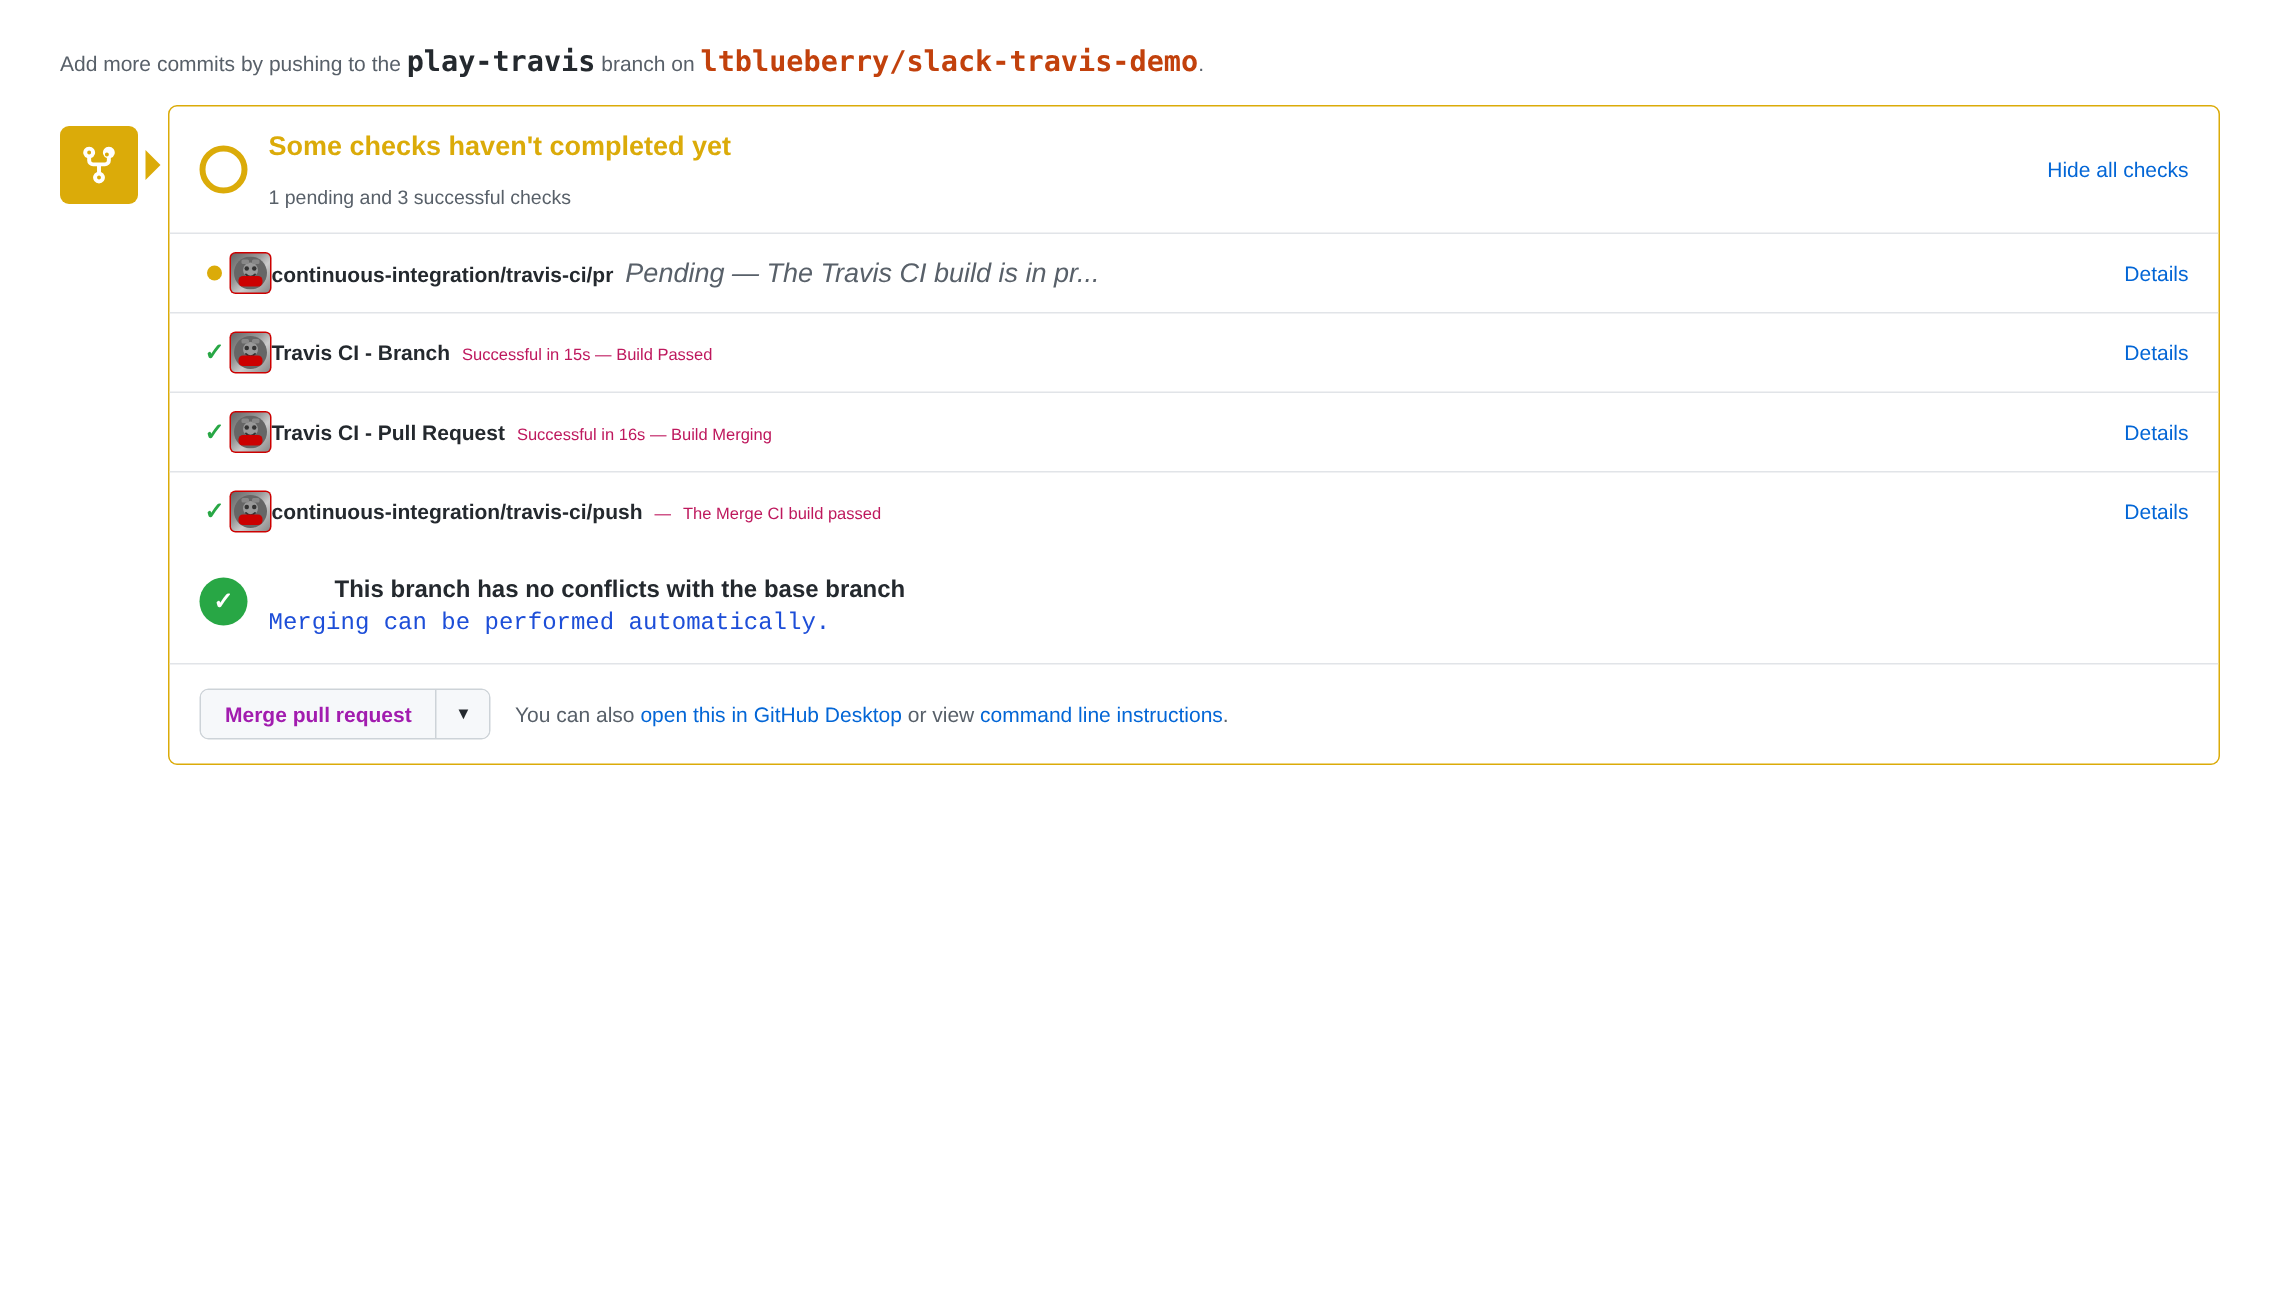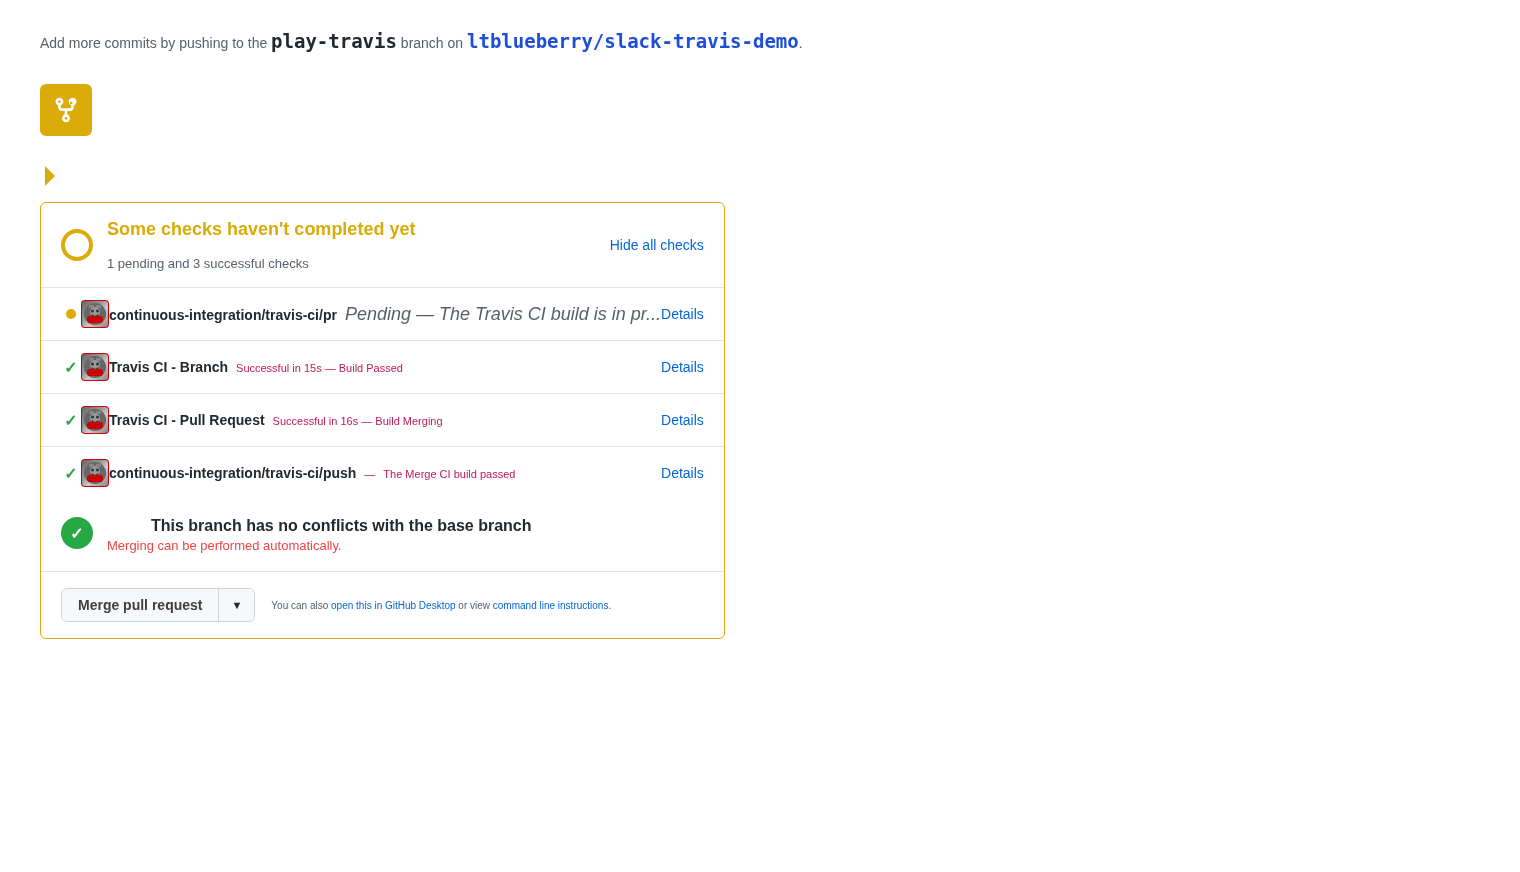--- a/index.html
+++ b/index.html
@@ -15,29 +15,28 @@
       color: #586069;
       margin-bottom: 18px;
       font-size: 14px;
     }
     .top-message strong {
       color: #24292e;
       font-family: monospace;
       font-size: 19px;
     }
     .top-message .repo-link {
-      color: #1d4ed8;
+      color: #c2410c;
       font-weight: 600;
     }
 
     .pr-container {
       display: flex;
       align-items: flex-start;
       gap: 0;
-      flex-direction: column;
     }
 
     .merge-icon-box {
       background: #dbab09;
       border-radius: 6px;
       width: 52px;
       height: 52px;
       display: flex;
       align-items: center;
       justify-content: center;
@@ -220,23 +219,24 @@
       font-weight: bold;
     }
     .merge-status-text {}
     .merge-status-title {
       font-size: 16px;
       font-weight: 600;
       color: #24292e;
       margin-left: 44px;
     }
     .merge-status-subtitle {
-      color: #ef4444;
-      font-size: 13px;
+      color: #1d4ed8;
+      font-size: 16px;
       margin-top: 3px;
+      font-family: Liberation Mono, monospace;
     }
 
     .merge-action-row {
       display: flex;
       align-items: center;
       padding: 16px 20px;
       gap: 16px;
       flex-wrap: wrap;
     }
     .merge-btn-group {
@@ -246,37 +246,37 @@
       border-radius: 6px;
       overflow: hidden;
       flex-shrink: 0;
     }
     .merge-btn {
       background: #f6f8fa;
       border: none;
       padding: 8px 16px;
       font-size: 14px;
       font-weight: 600;
-      color: #404040;
+      color: #a21caf;
       cursor: pointer;
       white-space: nowrap;
     }
     .merge-btn-arrow {
       background: #f6f8fa;
       border: none;
       border-left: 1px solid #cdd3d8;
       padding: 8px 12px;
       cursor: pointer;
       color: #24292e;
       font-size: 11px;
     }
 
     .merge-action-text {
       color: #586069;
-      font-size: 10px;
+      font-size: 14px;
     }
     .action-link {
       color: #0366d6;
       text-decoration: none;
       cursor: pointer;
     }
   </style>
 </head>
 <body>
 

